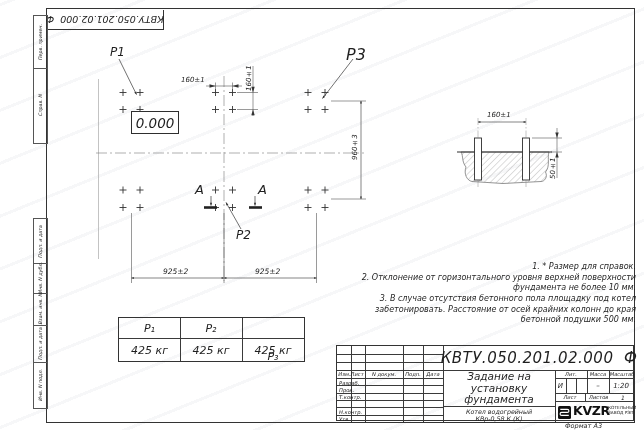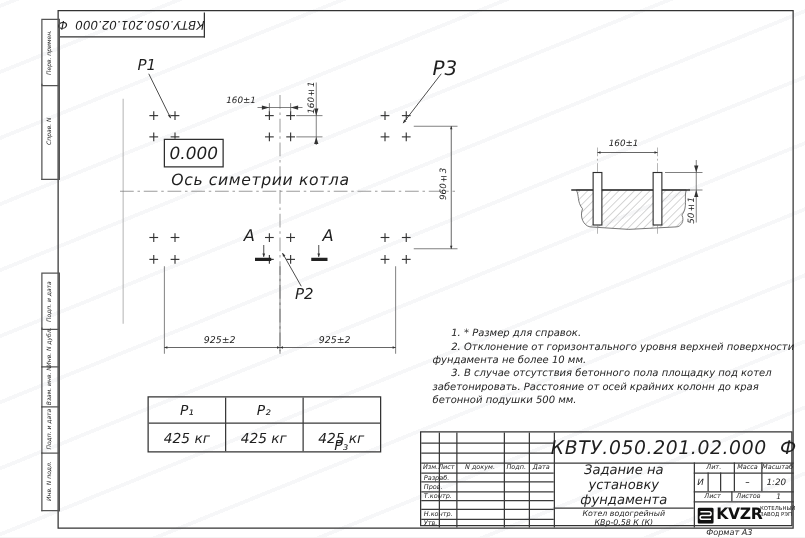--- a/index.html
+++ b/index.html
@@ -10,21 +10,21 @@
   .nowrap{white-space:nowrap;}
   .ctr{display:flex;align-items:center;justify-content:center;text-align:center;}
   .vtext{writing-mode:vertical-rl;transform:rotate(180deg);}
   .dim{font-size:7px;font-style:italic;white-space:nowrap;color:#222;}
   .gline{position:absolute;background:#3a3a3a;}
   .celllab{font-size:5.2px;font-style:italic;white-space:nowrap;color:#222;}
   
   #wm{position:absolute;inset:0;
       background:repeating-linear-gradient(338deg,transparent 0 46px,rgba(100,110,135,0.055) 46px 49px);
       pointer-events:none;}
-  p.note{margin:0 0 0.5px 0;text-indent:15px;}
+  p.note{margin:0 0 0.5px 0;text-indent:15px;text-align:right;}
 </style>
 </head>
 <body>
 
 <div id="sheet">
   <div id="wm"></div>
 
   <div class="abs" style="left:46px;top:8px;width:587px;height:413px;border:1.5px solid #333;"></div>
 
   <div class="abs ctr" style="left:47.5px;top:9.5px;width:115px;height:19px;border-right:1.2px solid #333;border-bottom:1.2px solid #333;">
@@ -161,21 +161,20 @@
     </g>
   </svg>
 
   <div class="abs it nowrap" style="left:110px;top:45px;font-size:12px;">P1</div>
   <div class="abs it nowrap" style="left:346px;top:45px;font-size:16px;">P3</div>
   <div class="abs it nowrap" style="left:236px;top:228px;font-size:12px;">P2</div>
 
   <div class="abs ctr" style="left:131px;top:111px;width:46px;height:21px;border:1.2px solid #2e2e2e;background:#fff;">
     <span class="it nowrap" style="font-size:13.5px;">0.000</span>
   </div>
-  <div class="abs it nowrap" style="left:137px;top:136px;font-size:12.5px;letter-spacing:0.5px;">Ось симетрии котла</div>
 
   <div class="abs it nowrap" style="left:195px;top:182px;font-size:13px;">А</div>
   <div class="abs it nowrap" style="left:258px;top:182px;font-size:13px;">А</div>
 
   <div class="abs dim" style="left:181px;top:76px;">160±1</div>
   <div class="abs dim vtext" style="left:245px;top:58px;height:33px;">160±1</div>
   <div class="abs dim vtext" style="left:351px;top:125px;height:35px;">960±3</div>
   <div class="abs dim" style="left:163px;top:266.5px;font-size:7.5px;">925±2</div>
   <div class="abs dim" style="left:255px;top:266.5px;font-size:7.5px;">925±2</div>
 
@@ -239,21 +238,21 @@
     <div class="abs ctr celllab" style="left:66px;top:24px;width:20px;height:8px;">Подп.</div>
     <div class="abs ctr celllab" style="left:86px;top:24px;width:20px;height:8px;">Дата</div>
 
     <div class="abs celllab" style="left:2px;top:33.5px;">Разраб.</div>
     <div class="abs celllab" style="left:2px;top:40.8px;">Пров.</div>
     <div class="abs celllab" style="left:2px;top:48.1px;">Т.контр.</div>
     <div class="abs celllab" style="left:2px;top:55.5px;"></div>
     <div class="abs celllab" style="left:2px;top:62.8px;">Н.контр.</div>
     <div class="abs celllab" style="left:2px;top:70px;">Утв.</div>
 
-    <div class="abs ctr it" style="left:106px;top:25px;width:112px;height:35px;flex-direction:column;font-size:10.5px;line-height:11.5px;justify-content:space-between;">
+    <div class="abs ctr it" style="left:106px;top:25px;width:112px;height:35px;flex-direction:column;font-size:10.5px;line-height:11.5px;">
       <span>Задание на</span>
       <span>установку</span>
       <span>фундамента</span>
     </div>
 
     <div class="abs ctr it" style="left:106px;top:61px;width:112px;height:15px;flex-direction:column;font-size:6.3px;line-height:7px;">
       <span>Котел водогрейный</span>
       <span>КВр-0,58 К (К)</span>
     </div>
 

